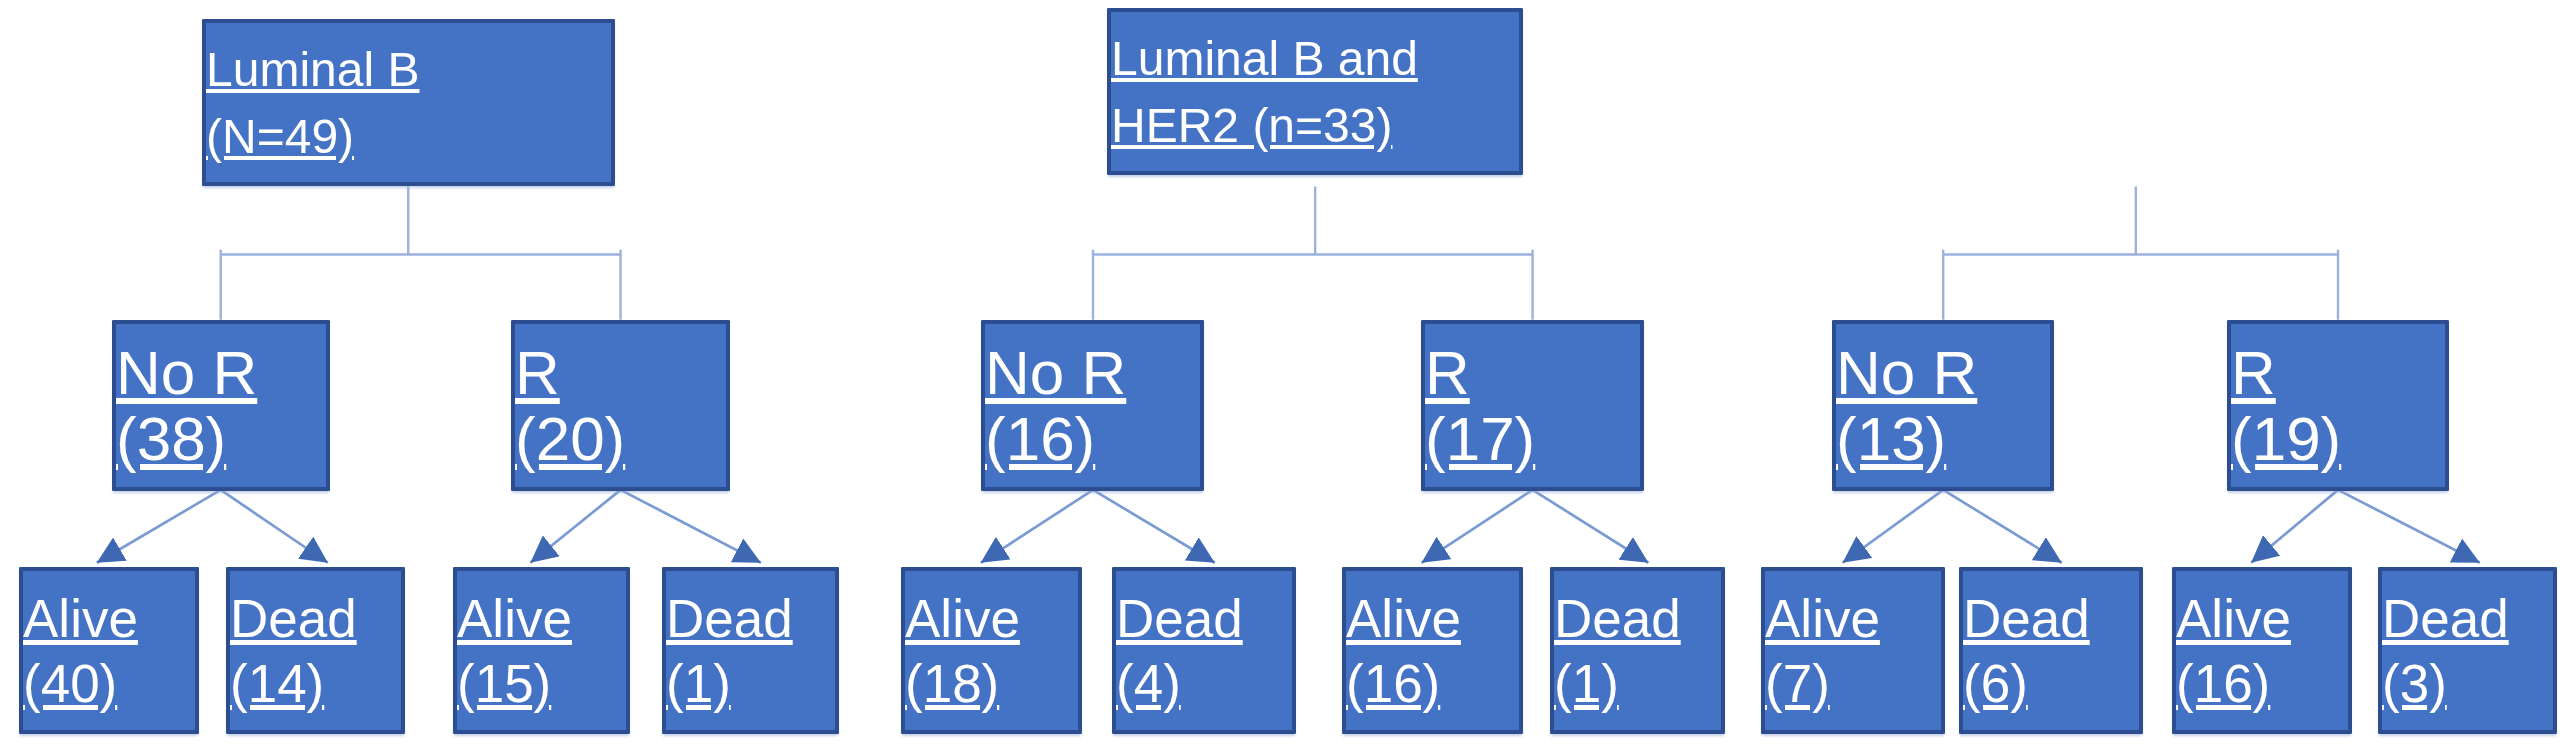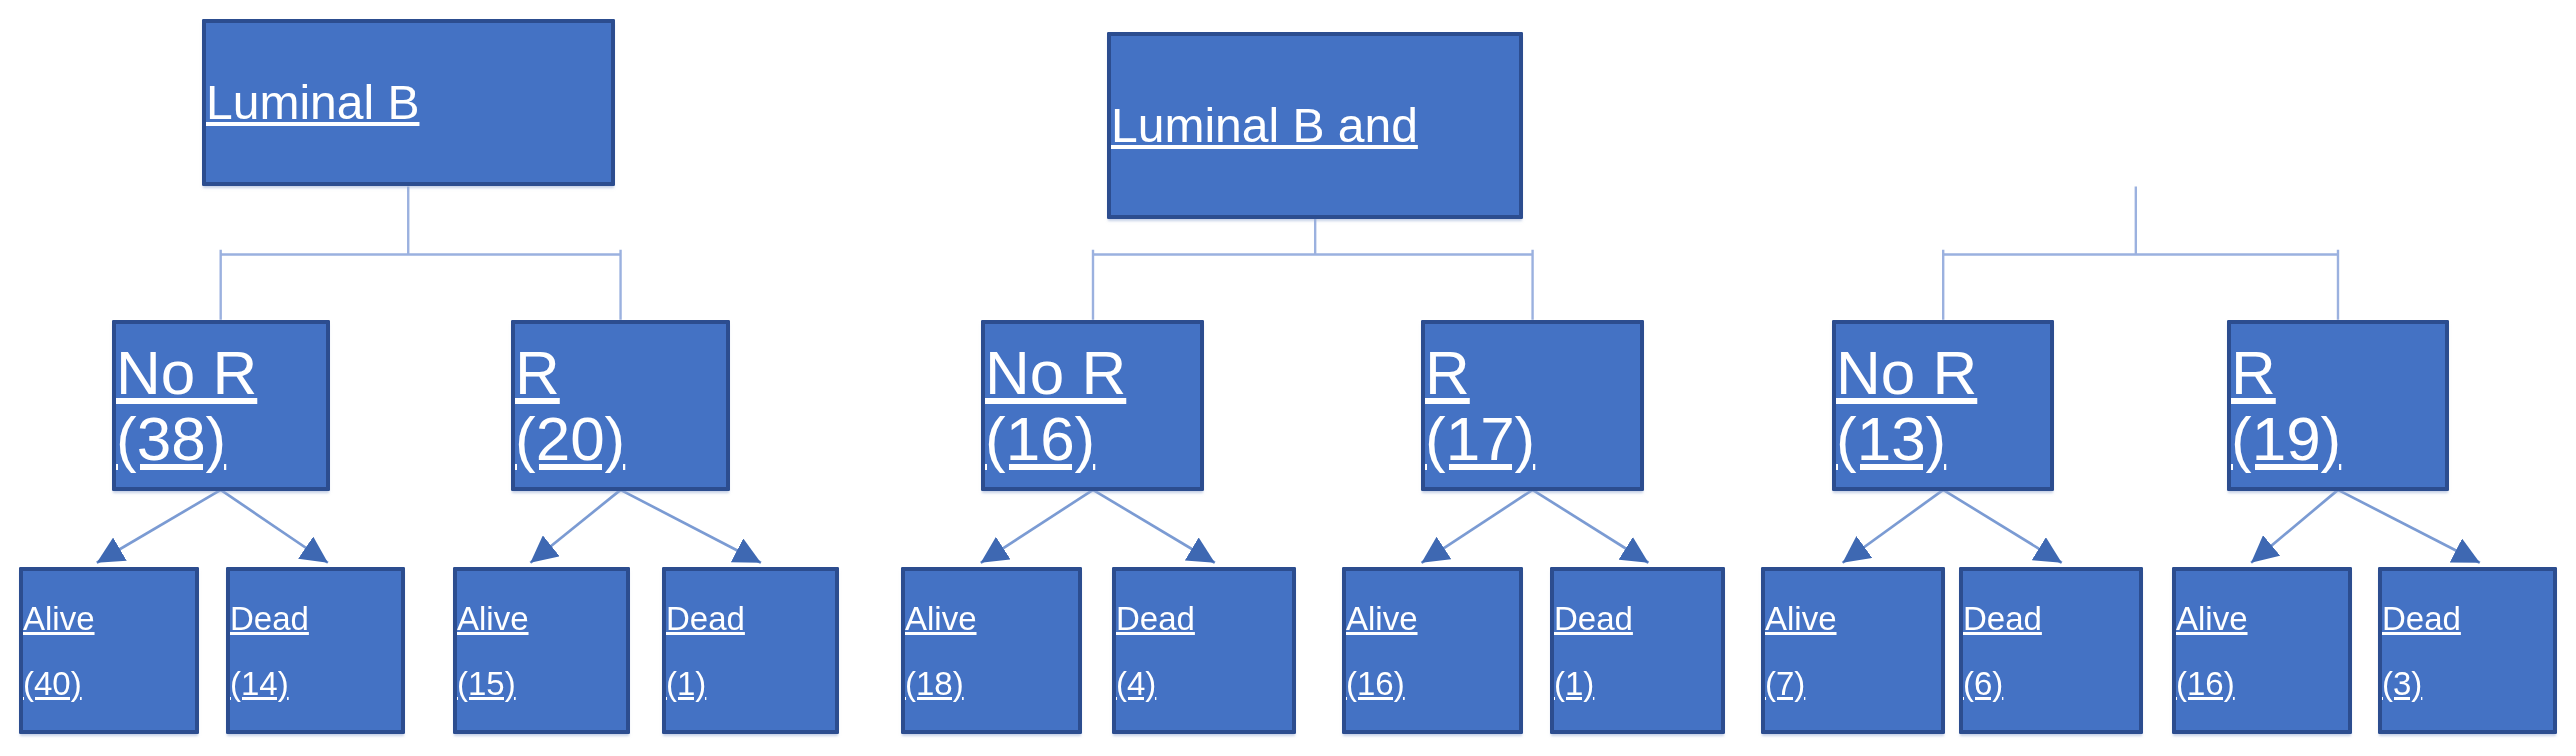--- a/index.html
+++ b/index.html
@@ -29,21 +29,21 @@
     color:#FFFFFF;
     display:flex;flex-direction:column;align-items:flex-start;justify-content:center;
     text-align:center;
     z-index:1;
     border-radius:1.2px;
     text-decoration:underline;
   }
   .box span{display:block;}
   .root{font-size:48px;line-height:67px;}
   .mid{font-size:62px;line-height:66px;}
-  .leaf{font-size:33px;line-height:65px;}
+  .leaf{font-size:53px;line-height:65px;}
 </style>
 </head>
 <body>
 
 <div class="canvas">
 
   <svg class="connectors" viewBox="0 0 4313 1267" xmlns="http://www.w3.org/2000/svg">
     <defs>
       <marker id="arrowhead" viewBox="0 0 10 10" refX="10" refY="5" markerWidth="10" markerHeight="10" orient="auto">
         <path d="M0,0 L10,5 L0,10 Z" fill="#3E68B2"></path>
@@ -64,20 +64,21 @@
 
     <path class="elbow" d="M3576 312 L3576 426 M3253.5 426 L3914.5 426 M3253.5 418 L3253.5 535 M3914.5 418 L3914.5 535"></path>
     <line class="arrow" x1="3253.5" y1="820" x2="3085" y2="942" marker-end="url(#arrowhead)"></line>
     <line class="arrow" x1="3253.5" y1="820" x2="3452" y2="942" marker-end="url(#arrowhead)"></line>
     <line class="arrow" x1="3914.5" y1="820" x2="3769" y2="942" marker-end="url(#arrowhead)"></line>
     <line class="arrow" x1="3914.5" y1="820" x2="4152" y2="942" marker-end="url(#arrowhead)"></line>
   </svg>
 
   <div class="box root" style="left:202px;top:19px;width:413px;height:167px">
     <span>Luminal B</span>
+    <span>(N=49)</span>
   </div>
 
   <div class="box mid" style="left:112px;top:320px;width:218px;height:171px">
     <span>No R</span>
     <span>(38)</span>
   </div>
   <div class="box mid" style="left:511px;top:320px;width:219px;height:171px">
     <span>R</span>
     <span>(20)</span>
   </div>
@@ -92,22 +93,23 @@
   </div>
   <div class="box leaf" style="left:453px;top:567px;width:177px;height:167px">
     <span>Alive</span>
     <span>(15)</span>
   </div>
   <div class="box leaf" style="left:662px;top:567px;width:177px;height:167px">
     <span>Dead</span>
     <span>(1)</span>
   </div>
 
-  <div class="box root" style="left:1107px;top:32px;width:416px;height:187px">
+  <div class="box root" style="left:1107px;top:8px;width:416px;height:167px">
     <span>Luminal B and</span>
+    <span>HER2 (n=33)</span>
   </div>
 
   <div class="box mid" style="left:981px;top:320px;width:223px;height:171px">
     <span>No R</span>
     <span>(16)</span>
   </div>
   <div class="box mid" style="left:1421px;top:320px;width:223px;height:171px">
     <span>R</span>
     <span>(17)</span>
   </div>

